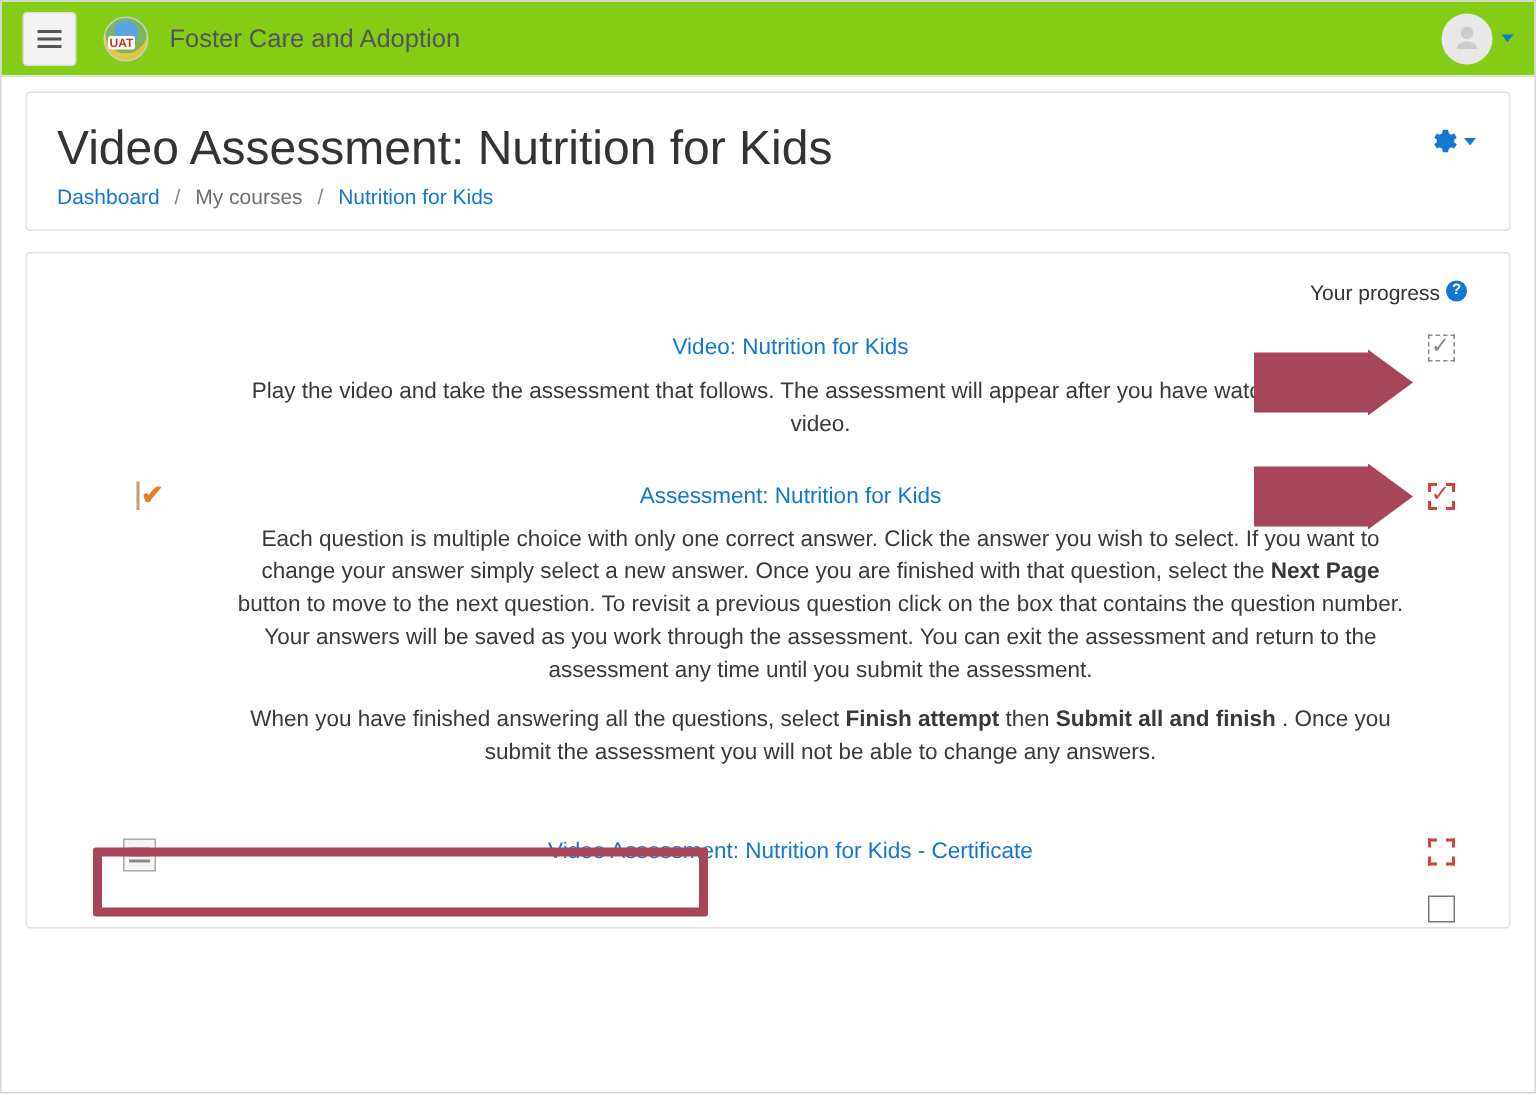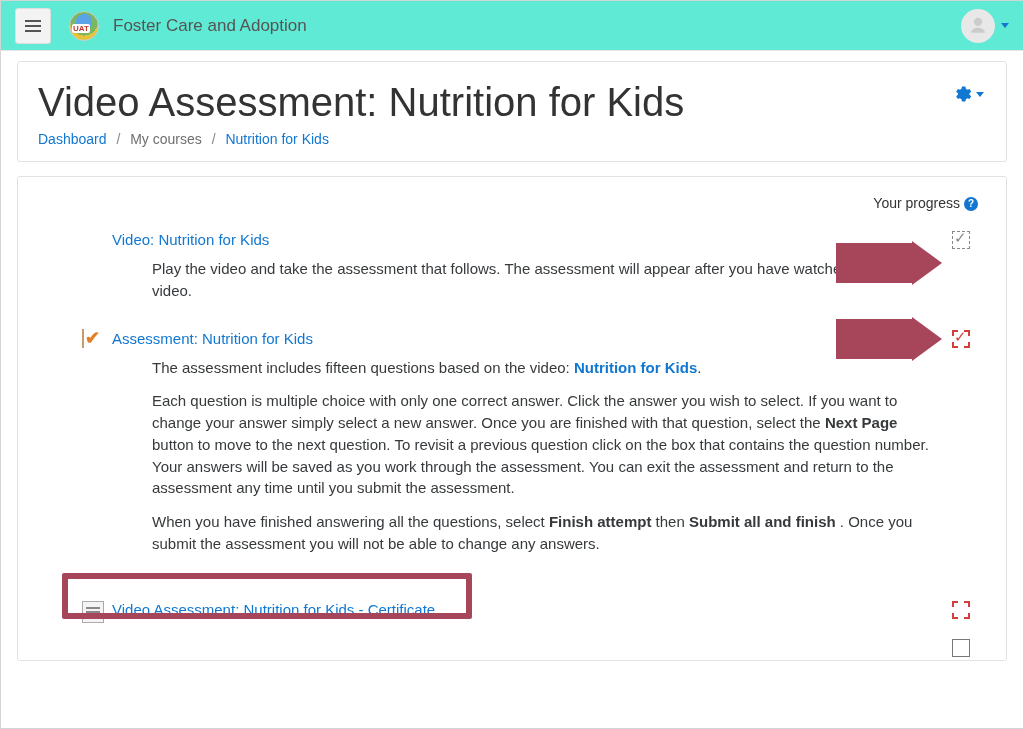--- a/index.html
+++ b/index.html
@@ -13,21 +13,21 @@
     border:1px solid #d5d5d5;
     overflow:hidden;
   }
   a.link { color:#1177d1; text-decoration:none; }
   .bold { font-weight:700; }
 
   
   .navbar {
     height:50px; display:flex; align-items:center;
     padding:0 14px; border-bottom:1px solid #e5e5e5;
-    background:#5eead4;
+    background:#84cc16;
   }
   .menu-btn {
     width:36px; height:36px; border:1px solid #ddd; border-radius:3px;
     display:flex; align-items:center; justify-content:center;
     background:#f3f3f3; margin-right:18px;
   }
   .hamburger, .hamburger::before, .hamburger::after {
     display:block; width:16px; height:2px; background:#555; position:relative; content:"";
   }
   .hamburger::before { position:absolute; top:-5px; }
@@ -52,38 +52,38 @@
     width:0; height:0; border-left:4px solid transparent; border-right:4px solid transparent;
     border-top:5px solid #1177d1;
   }
 
   
   .wrap { padding:0 16px; }
   .header-card {
     border:1px solid #e2e2e2; border-radius:3px; margin-top:10px;
     padding:18px 20px 14px 20px; position:relative;
   }
-  .page-title { font-size:40px; font-weight:300; color:#333; margin:0 0 6px 0; }
+  .page-title { font-size:32px; font-weight:300; color:#333; margin:0 0 6px 0; }
   .gear-corner { position:absolute; top:22px; right:22px; display:flex; align-items:center; gap:4px;}
   .gear-corner svg { color:#1177d1; }
   .breadcrumb { font-size:14px; color:#6f6f6f; }
   .breadcrumb .sep { margin:0 6px; color:#888; }
 
   
   .content-card {
     border:1px solid #e2e2e2; border-radius:3px; margin-top:14px;
     padding:30px 24px 30px 24px; position:relative;
   }
-  .progress-label { position:absolute; top:18px; right:28px; font-size:14px; color:#333; display:flex; align-items:flex-end; gap:4px;margin-left:40px;}
+  .progress-label { position:absolute; top:18px; right:28px; font-size:14px; color:#333; display:flex; align-items:flex-start; gap:4px;margin-left:40px;}
   .help-icon {
     width:14px; height:14px; border-radius:50%; background:#1177d1; color:#fff;
     font:700 10px/14px Arial; text-align:center; display:inline-block;
   }
 
-  ul.activities { list-style:none; margin:0; padding:0; }
+  ul.activities { list-style:none; margin:0; padding:0;text-align:center; }
   ul.activities > li { margin-bottom:8px; position:relative; padding:4px 40px 4px 40px; }
   .activity-icon { position:absolute; left:40px; top:4px; width:20px; height:20px; }
   .activity-link { margin-left:30px; }
   .activity-desc { margin:10px 0 10px 70px; font-size:15px; max-width:860px; }
   .activity-desc p { margin:0 0 12px 0; line-height:1.45; }
 
   
   .comp-box { position:absolute; right:12px; width:18px; height:18px; }
   .comp-box.gray { border:1px dashed #888; }
   .comp-box.gray::after { content:"✓"; color:#888; position:absolute; top:-3px; left:1px; font-size:15px; }
@@ -185,24 +185,20 @@
           <div class="activity-desc">
             <p>Play the video and take the assessment that follows. The assessment will appear after you have watched all of the video.</p>
           </div>
         </li>
 
         <li>
           <span class="activity-icon"><span class="quiz-icon"></span></span>
           <a class="link activity-link">Assessment: Nutrition for Kids</a>
           <span class="comp-box red check" style="top:4px;"></span>
           <div class="activity-desc">
-            <p>
-              <span>The assessment includes fifteen questions based on the video: </span>
-              <a class="link bold">Nutrition for Kids</a><span>.</span>
-            </p>
             <p>
               <span>Each question is multiple choice with only one correct answer.  Click the answer you wish to select.  If you want to change your answer simply select a new answer.  Once you are finished with that question, select the </span>
               <span class="bold">Next Page</span>
               <span> button to move to the next question. To revisit a previous question click on the box that contains the question number. Your answers will be saved as you work through the assessment. You can exit the assessment and return to the assessment any time until you submit the assessment.</span>
             </p>
             <p>
               <span>When you have finished answering all the questions, select </span>
               <span class="bold">Finish attempt</span>
               <span> then </span>
               <span class="bold">Submit all and finish</span>

